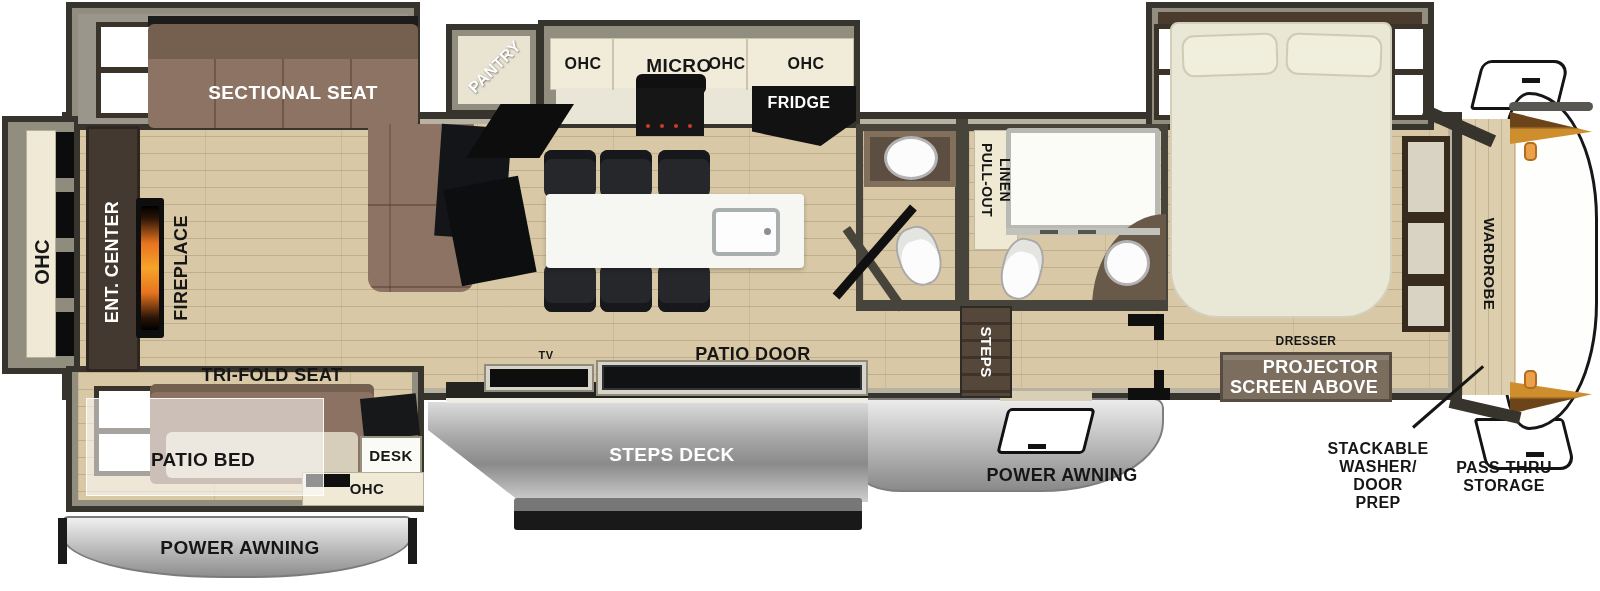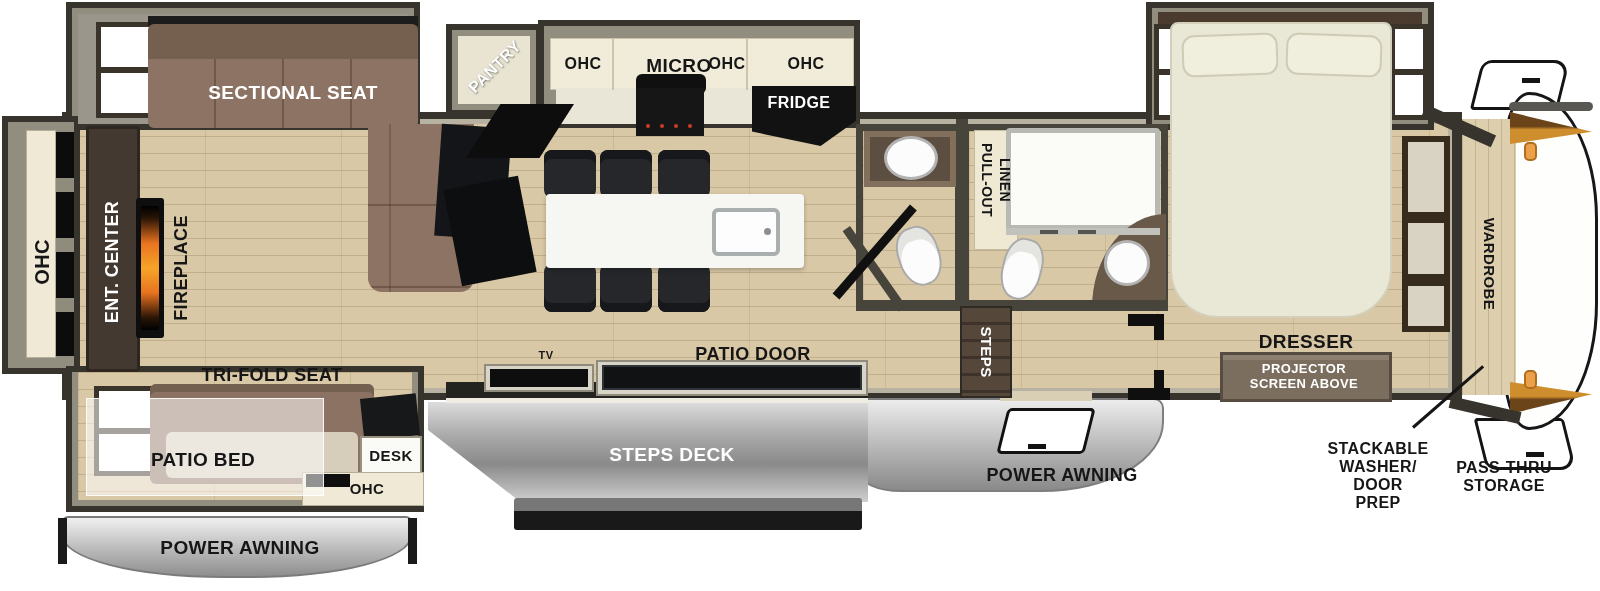--- a/index.html
+++ b/index.html
@@ -190,22 +190,22 @@
   <div class="lbl white" style="left:672px;top:455px;font-size:19px;">STEPS DECK</div>
   <div class="lbl" style="left:272px;top:375px;font-size:18px;">TRI-FOLD SEAT</div>
   <div class="lbl" style="left:203px;top:460px;font-size:19px;">PATIO BED</div>
   <div class="lbl" style="left:391px;top:456px;font-size:15px;">DESK</div>
   <div class="lbl" style="left:367px;top:489px;font-size:15px;">OHC</div>
   <div class="lbl" style="left:240px;top:548px;font-size:19px;">POWER AWNING</div>
   <div class="lbl vdn" style="left:986px;top:180px;font-size:14px;">PULL-OUT</div>
   <div class="lbl vdn" style="left:1004px;top:180px;font-size:14px;">LINEN</div>
   <div class="lbl vdn white" style="left:986px;top:352px;font-size:15px;">STEPS</div>
   <div class="lbl" style="left:1062px;top:475px;font-size:18px;">POWER AWNING</div>
-  <div class="lbl" style="left:1306px;top:342px;font-size:19px;text-align:right;">DRESSER</div>
-  <div class="lbl white" style="left:1304px;top:377px;font-size:13px;">PROJECTOR
+  <div class="lbl" style="left:1306px;top:342px;font-size:12px;text-align:right;">DRESSER</div>
+  <div class="lbl white" style="left:1304px;top:377px;font-size:18px;text-align:right;">PROJECTOR
 SCREEN ABOVE</div>
   <div class="lbl vdn" style="left:1489px;top:264px;font-size:15px;">WARDROBE</div>
   <div class="lbl" style="left:1378px;top:476px;font-size:16px;">STACKABLE
 WASHER/
 DOOR
 PREP</div>
   <div class="lbl" style="left:1504px;top:477px;font-size:16px;">PASS-THRU
 STORAGE</div>
 
 </div>

